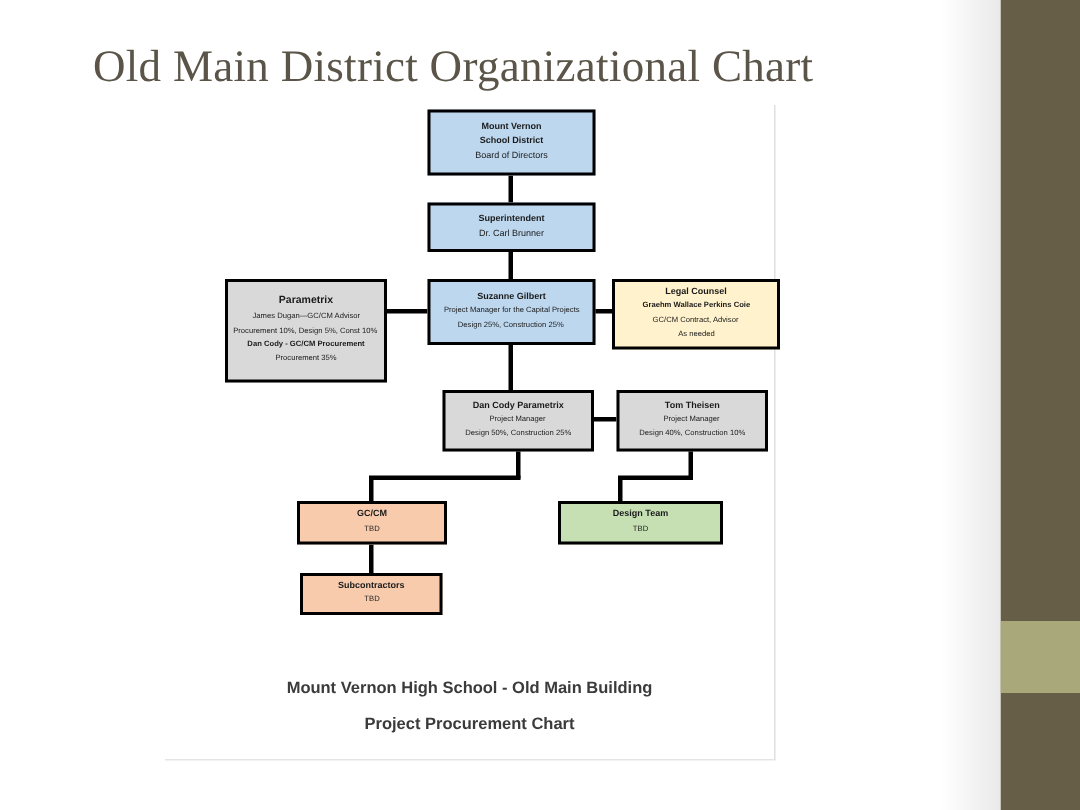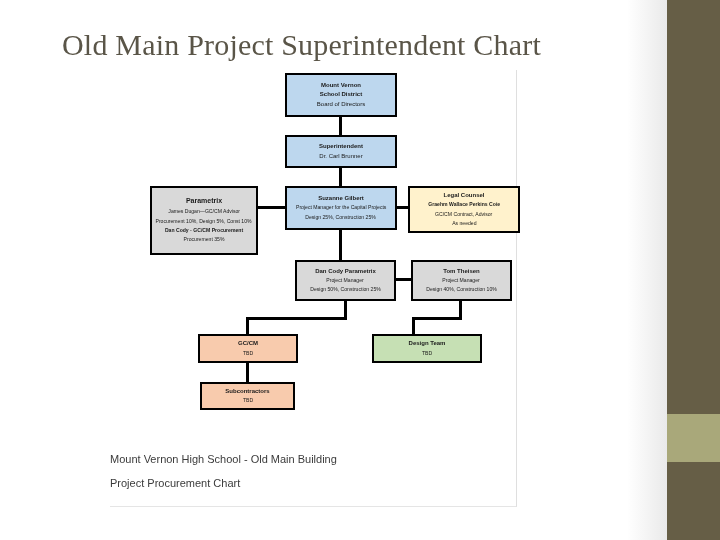--- a/index.html
+++ b/index.html
@@ -61,35 +61,35 @@
   #c-h3  { left:394px; top:278px; width:17px; height:3px; }
   #c-v4a { left:344px; top:300px; width:3px;  height:19px; }
   #c-h4  { left:246px; top:317px; width:101px;height:3px; }
   #c-v4b { left:246px; top:319px; width:3px;  height:15px; }
   #c-v5a { left:459px; top:300px; width:3px;  height:19px; }
   #c-h5  { left:412px; top:317px; width:50px; height:3px; }
   #c-v5b { left:412px; top:319px; width:3px;  height:15px; }
   #c-v6  { left:246px; top:363px; width:3px;  height:19px; }
 
   
-  .caption { position:absolute; left:110px; width:406px; text-align:left;
-             font-weight:400; color:#3b3b3b; font-size:11px; }
+  .caption { position:absolute; left:110px; width:406px; text-align:center;
+             font-weight:700; color:#3b3b3b; font-size:11px; }
   #caption1 { top:453px; }
   #caption2 { top:477px; }
 </style>
 </head>
 <body>
 
 <div class="slide">
 
   <div class="side-strip"></div>
   <div class="side-accent"></div>
   <div class="edge-fade"></div>
 
-  <div class="title">Old Main Project Superintendent Chart</div>
+  <div class="title">Old Main District Organizational Chart</div>
 
   <div class="diagram"></div>
 
   <div class="line" id="c-v1"></div>
   <div class="line" id="c-v2"></div>
   <div class="line" id="c-h1"></div>
   <div class="line" id="c-h2"></div>
   <div class="line" id="c-v3"></div>
   <div class="line" id="c-h3"></div>
   <div class="line" id="c-v4a"></div>

